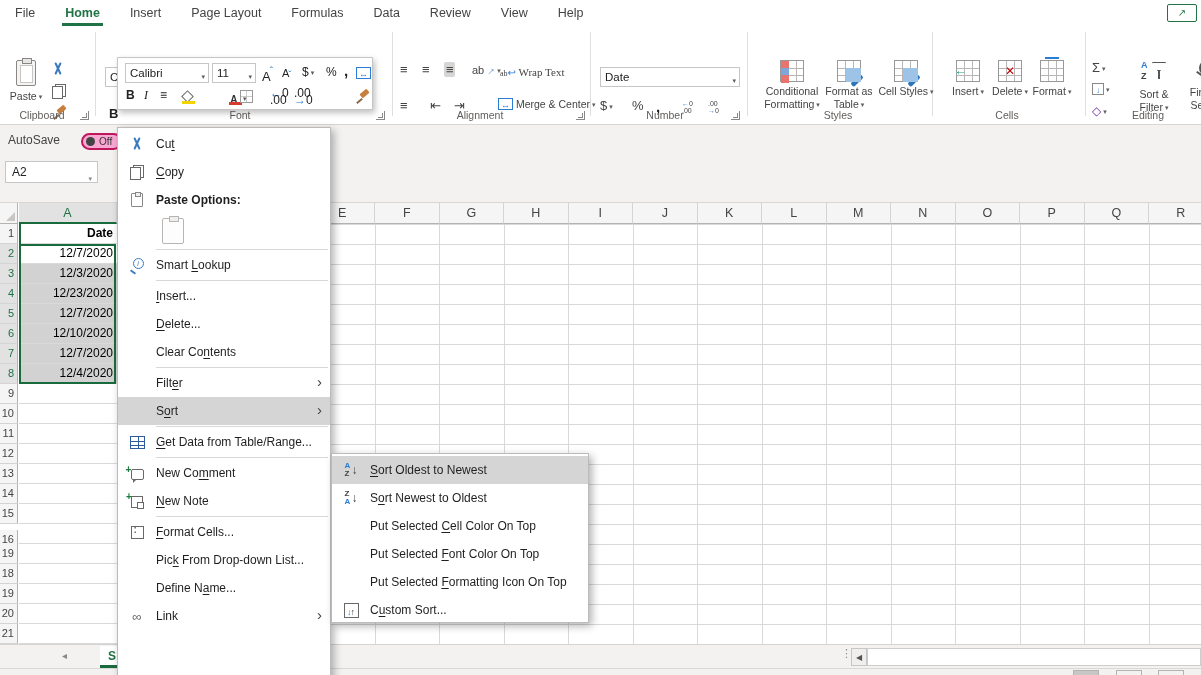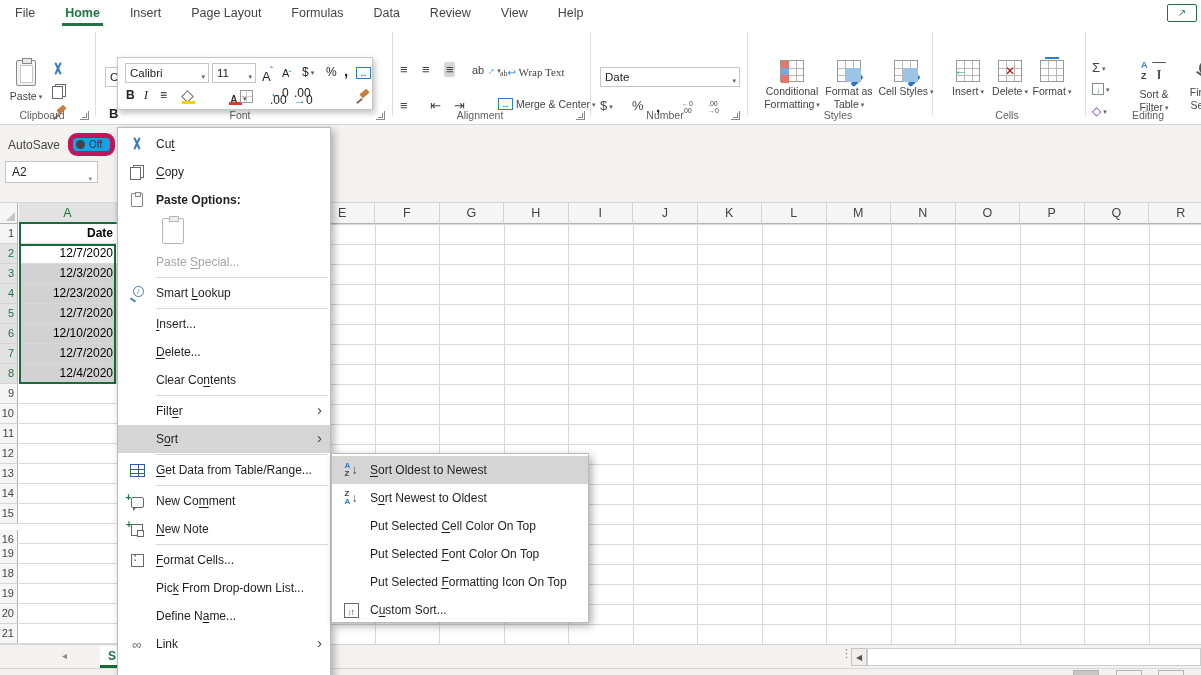--- a/index.html
+++ b/index.html
@@ -113,22 +113,22 @@
   .ic-fontcolor::after{content:"";position:absolute;left:0;bottom:0;width:13px;height:3px;background:#d83b2d;}
   .ic-borders{display:inline-block;width:13px;height:13px;border:1px solid #9a9a9a;
      background:linear-gradient(#ccc 0 0) 50% 0/1px 100% no-repeat,linear-gradient(#ccc 0 0) 0 50%/100% 1px no-repeat;}
   .ic-brush{display:inline-block;position:relative;width:14px;height:13px;}
   .ic-brush::before{content:"";position:absolute;right:0;top:1px;width:9px;height:5px;background:#c77f3f;transform:rotate(-40deg);border-radius:1px;}
   .ic-brush::after{content:"";position:absolute;left:1px;bottom:1px;width:7px;height:2px;background:#8a6a4a;transform:rotate(-40deg);}
   .ic-comma::before{content:",";font-weight:700;font-size:15px;color:#222;}
 
   
   #band1{position:absolute;left:0;top:125px;width:1201px;height:32px;background:#f3f2f1;}
-  #autosave{position:absolute;left:8px;top:133px;font-size:12px;color:#444;display:flex;align-items:center;gap:8px;}
-  #as-pill{display:inline-flex;align-items:center;gap:4px;border:5px solid #be185d;border-radius:9px;padding:1px 8px 1px 3px;font-size:10px;color:#333;background:#0ea5e9;}
+  #autosave{position:absolute;left:8px;top:133px;font-size:12px;color:#444;display:flex;gap:21px;}
+  #as-pill{display:inline-flex;align-items:center;gap:4px;border:2px solid #be185d;border-radius:9px;padding:1px 8px 1px 3px;font-size:10px;color:#333;background:#f9a8d4;}
   #as-knob{width:9px;height:9px;border-radius:50%;background:#444;}
   #band2{position:absolute;left:0;top:157px;width:1201px;height:46px;background:#f3f2f1;border-bottom:1px solid #d8d6d4;}
   #name-box{position:absolute;left:5px;top:161px;width:93px;height:22px;background:#fff;border:1px solid #c8c6c4;font-size:12px;color:#222;line-height:20px;padding-left:6px;}
   #name-box .car{position:absolute;right:5px;top:7px;font-size:7px;color:#8a8886;}
 
   
   #grid{position:absolute;left:0;top:203px;width:1201px;height:441px;background:#fff;}
   #corner{position:absolute;left:0;top:0;width:18px;height:21px;background:#f5f5f5;border-right:1px solid #b5b3b1;border-bottom:1px solid #b5b3b1;}
   #corner::after{content:"";position:absolute;right:2px;bottom:2px;border-left:9px solid transparent;border-bottom:9px solid #c8c6c4;}
   .colh{position:absolute;top:0;height:21px;background:#f5f5f5;border-right:1px solid #d4d4d4;border-bottom:1px solid #b5b3b1;font-size:12.5px;color:#444;text-align:center;line-height:20px;}
@@ -429,24 +429,20 @@
       </div>
       <div class="mi bold">
         <span class="mi-ic">
           <span class="ic ic-clipboard-icon"></span>
         </span>
         <span class="mi-label">Paste Options:</span>
       </div>
       <div class="paste-row">
         <span class="ic ic-paste-large"></span>
       </div>
-      <div class="mi disabled">
-        <span class="mi-ic"></span>
-        <span class="mi-label">Paste <u>S</u>pecial...</span>
-      </div>
       <div class="menu-sep"></div>
       <div class="mi">
         <span class="mi-ic">
           <span class="ic ic-smart-lookup-icon"></span>
         </span>
         <span class="mi-label">Smart <u>L</u>ookup</span>
       </div>
       <div class="menu-sep"></div>
       <div class="mi">
         <span class="mi-ic"></span>

